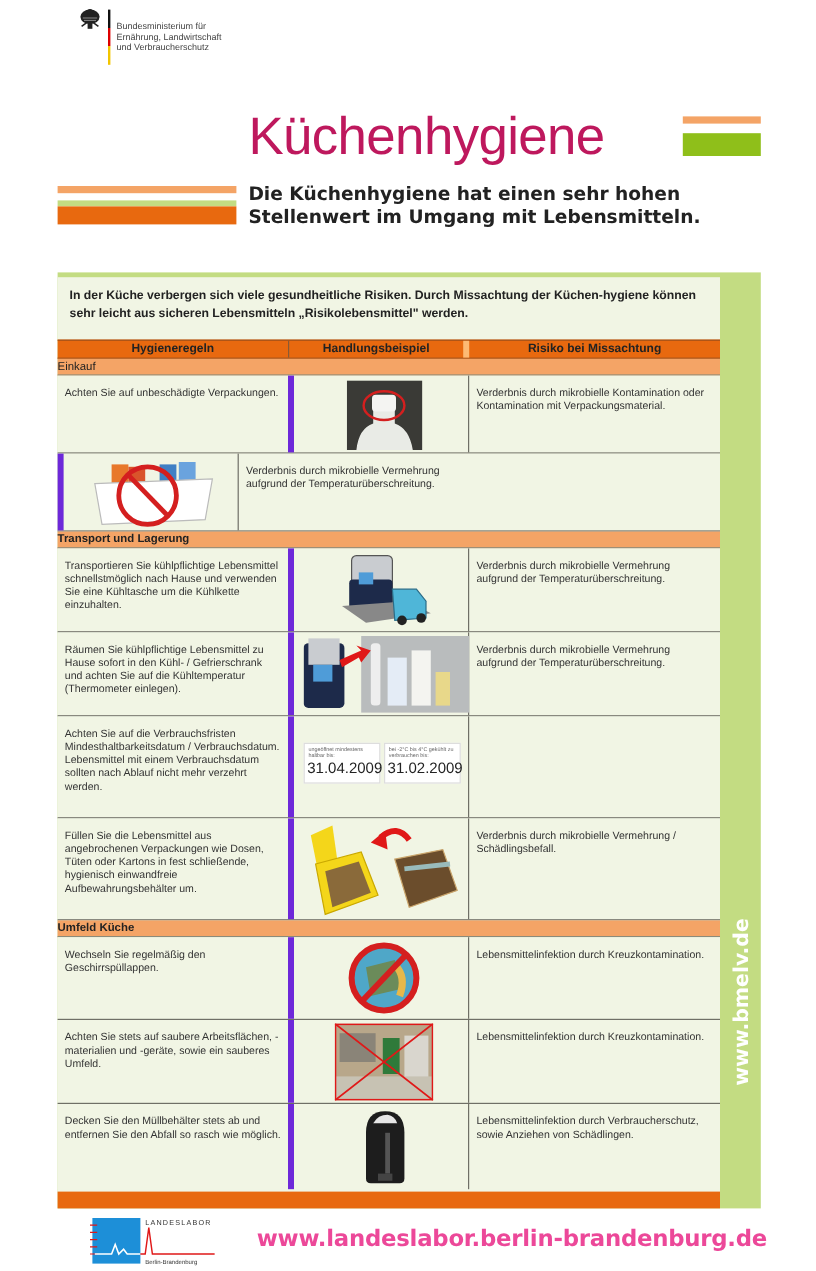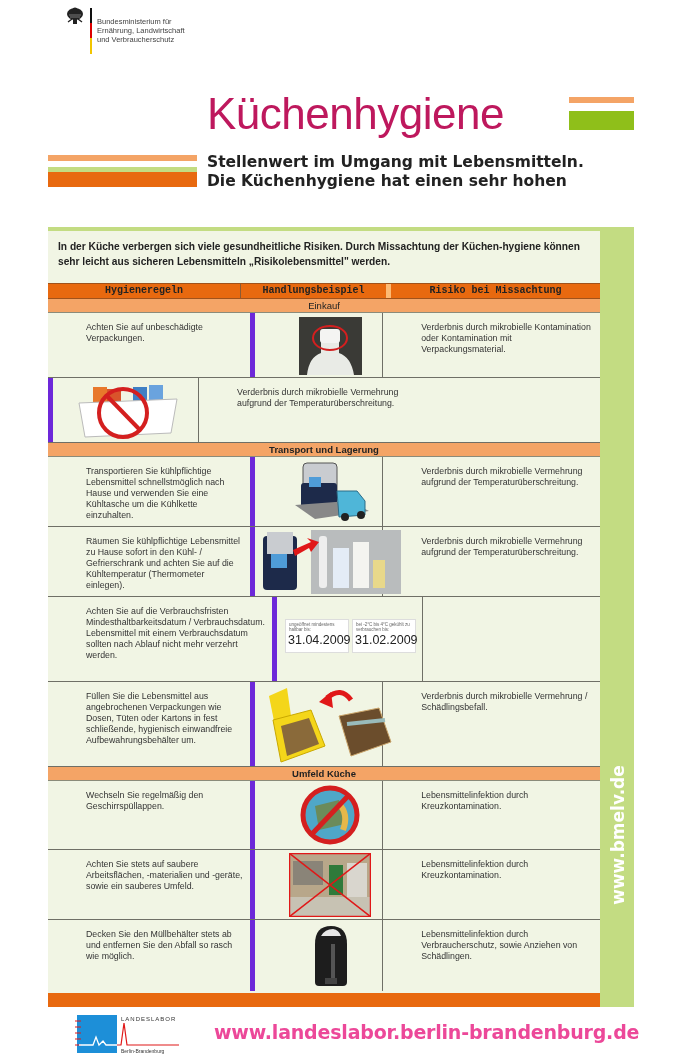--- a/index.html
+++ b/index.html
@@ -20,27 +20,27 @@
 
   
   .frame { left:48px; top:227px; width:586px; height:780px; background:#c3dc82; }
   .panel { left:48px; top:231px; width:552px; height:776px; background:#f1f5e4; }
   .intro { left:58px; top:239px; width:540px; font-size:10.2px; font-weight:bold; color:#222; line-height:15px; }
   .vertical-url { left:603px; top:760px; width:30px; height:150px; }
   .vertical-url span { display:block; position:absolute; left:50%; top:50%; transform:translate(-50%,-50%) rotate(-90deg); white-space:nowrap; color:#ffffff; font-family:"DejaVu Sans", sans-serif; font-weight:bold; font-size:17px; }
 
   
   .table { left:48px; top:283px; width:552px; }
-  .thead { display:flex; height:16px; background:#e8690f; border-top:1px solid #a0521b; border-bottom:1px solid #a0521b; box-sizing:border-box;font-family:Liberation Mono, monospace; }
+  .thead { display:flex; height:16px; background:#e8690f; border-top:1px solid #a0521b; border-bottom:1px solid #a0521b; box-sizing:border-box; }
   .thead div { color:#222; font-weight:bold; font-size:10px; text-align:center; line-height:14px; box-sizing:border-box; }
   .c1 { width:192px; } .c2 { width:151px; border-left:1px solid #8a5a34; border-right:5px solid #fdba74; } .c3 { width:209px; }
-  .section { height:14px; background:#f4a466; font-size:9.5px; text-align:center; line-height:14px; color:#222; border-bottom:1px solid #8b8b7a; box-sizing:border-box; font-weight:bold; }
+  .section { height:14px; background:#f4a466; font-size:9.5px; line-height:14px; color:#222; border-bottom:1px solid #8b8b7a; box-sizing:border-box; font-weight:bold; }
   .section.plain { font-weight:normal; }
   .row { display:flex; border-bottom:1px solid #6f6f66; box-sizing:border-box; background:#f1f5e4; }
-  .row .c1, .row .c3 { font-size:8.8px; line-height:11px; color:#333; padding:9px 6px 0 6px; box-sizing:border-box;margin-left:32px; }
+  .row .c1, .row .c3 { font-size:8.8px; line-height:11px; color:#333; padding:9px 6px 0 6px; box-sizing:border-box; }
   .row .c2 { border-left:5px solid #6d28d9; border-right:1px solid #6f6f66; box-sizing:border-box; position:relative; }
   .footer-bar { left:48px; top:993px; width:552px; height:14px; background:#e8690f; }
 
   
   .pic { position:absolute; }
   .date-box { position:absolute; top:22px; width:64px; height:34px; background:#fff; border:1px solid #ddd; box-sizing:border-box; }
   .date-small { font-size:4.5px; line-height:5px; color:#666; padding:2px 2px 0 3px; }
   .date-big { font-size:12.5px; color:#222; padding-left:2px; line-height:16px; }
 
   
@@ -67,22 +67,22 @@
 </div>
 
 <div class="abs title">Küchenhygiene</div>
 <div class="stripe" style="left:569px;top:97px;width:65px;height:6px;background:#f4a466;"></div>
 <div class="stripe" style="left:569px;top:111px;width:65px;height:19px;background:#8fbf1a;"></div>
 
 <div class="stripe" style="left:48px;top:155px;width:149px;height:6px;background:#f4a466;"></div>
 <div class="stripe" style="left:48px;top:167px;width:149px;height:5px;background:#c3dc82;"></div>
 <div class="stripe" style="left:48px;top:172px;width:149px;height:15px;background:#e8690f;"></div>
 <div class="abs subtitle">
+  <div>Die Küchenhygiene hat einen sehr hohen</div>
   <div>Stellenwert im Umgang mit Lebensmitteln.</div>
-  <div>Die Küchenhygiene hat einen sehr hohen</div>
 </div>
 
 <div class="abs frame"></div>
 <div class="abs panel"></div>
 <div class="abs intro">In der Küche verbergen sich viele gesundheitliche Risiken. Durch Missachtung der Küchen-hygiene können sehr leicht aus sicheren Lebensmitteln „Risikolebensmittel" werden.</div>
 <div class="abs vertical-url">
     <span>www.bmelv.de</span>
   </div>
 
 <div class="abs table">

